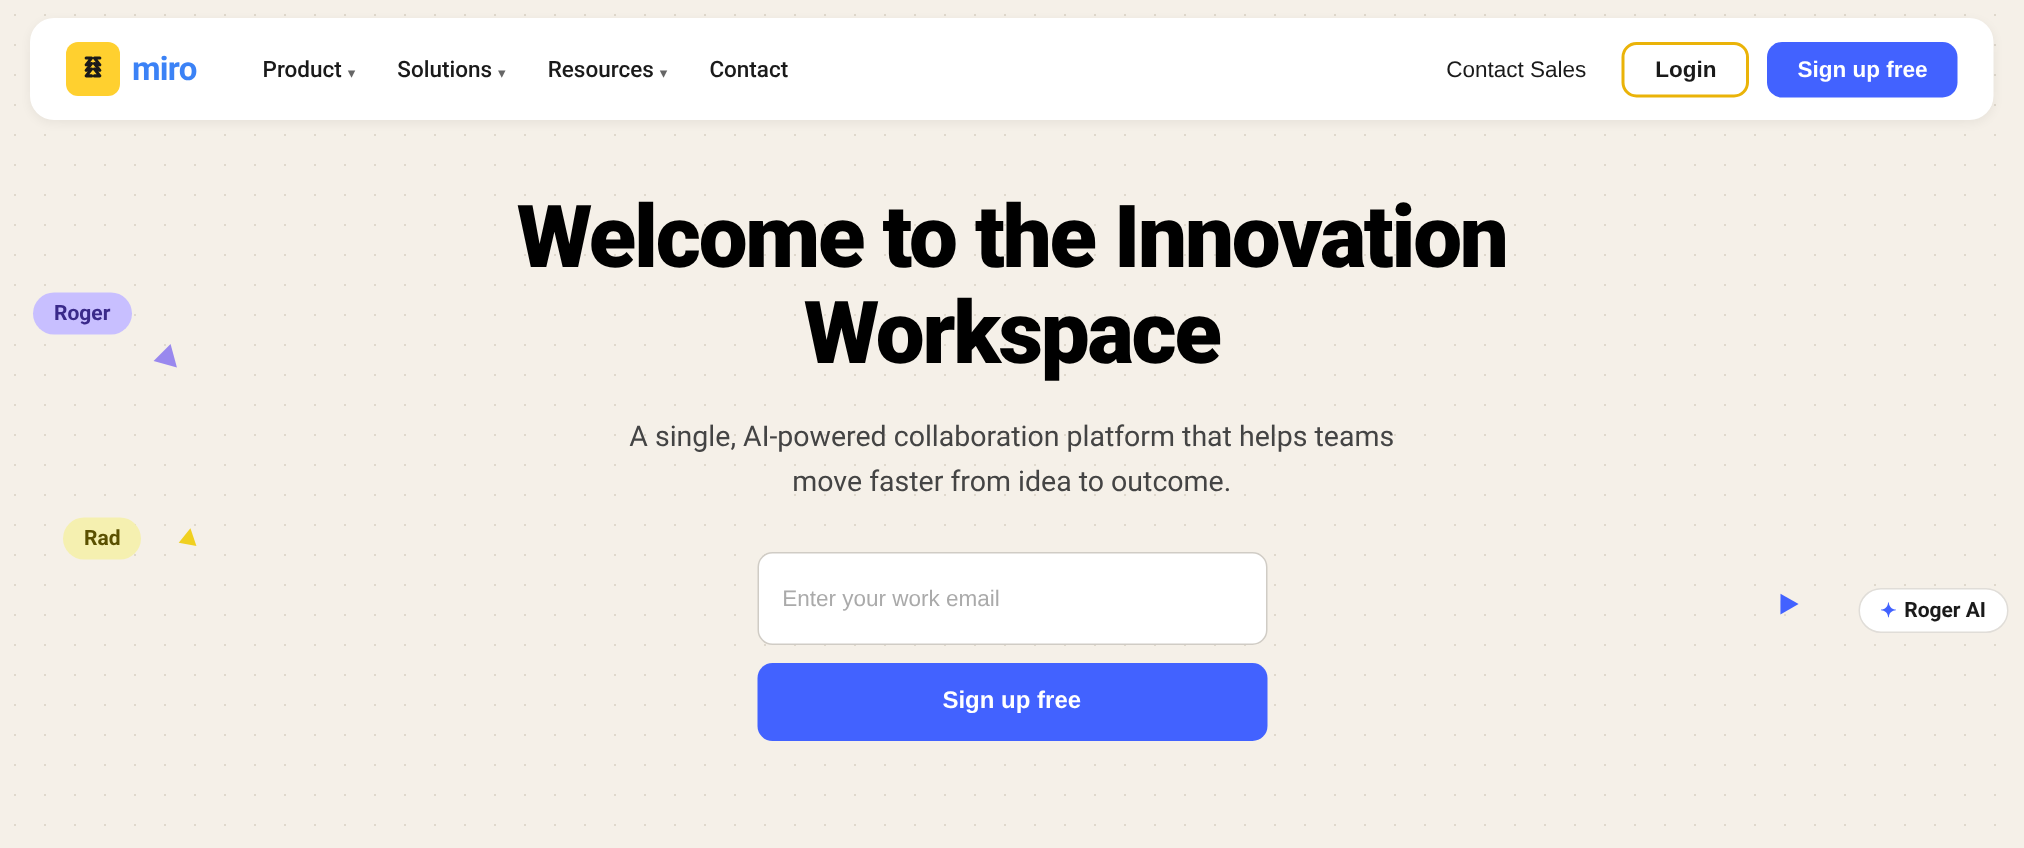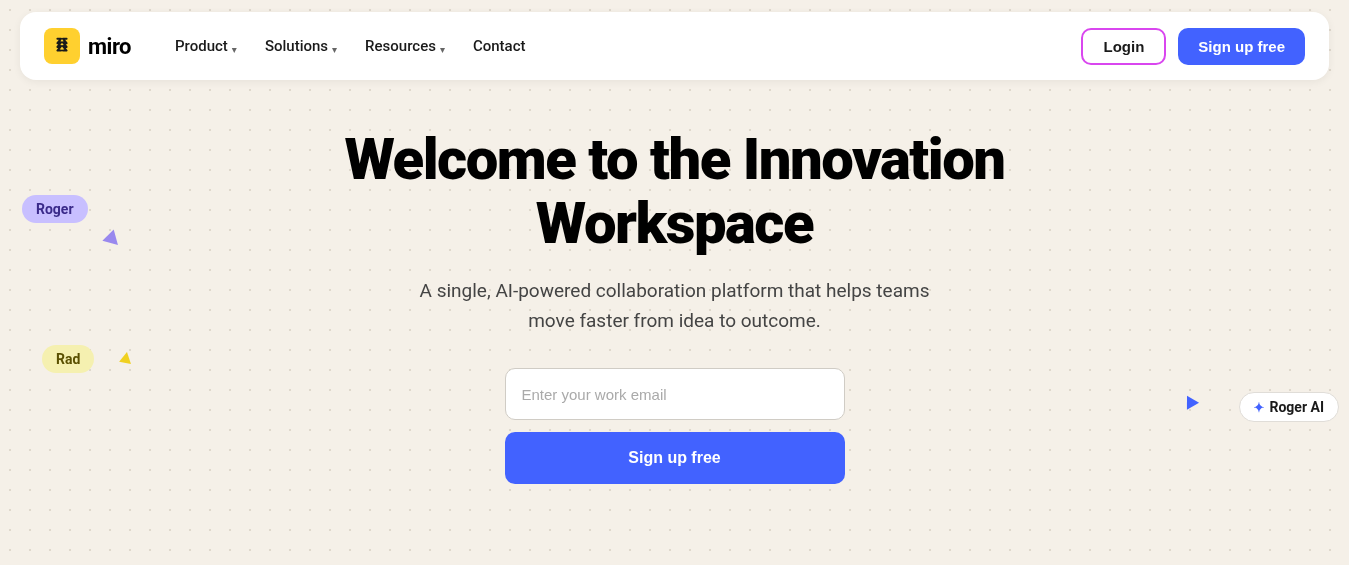--- a/index.html
+++ b/index.html
@@ -62,21 +62,21 @@
       align-items: center;
       justify-content: center;
       font-size: 20px;
       font-weight: 900;
       color: #1a1a1a;
     }
 
     .miro-wordmark {
       font-size: 22px;
       font-weight: 700;
-      color: #000000;
+      color: #3b82f6;
       letter-spacing: -0.5px;
     }
 
     .navbar-nav {
       display: flex;
       align-items: center;
       gap: 4px;
       flex: 1;
     }
 
@@ -113,21 +113,21 @@
       border: none;
       cursor: pointer;
       padding: 8px 12px;
     }
 
     .btn-login {
       font-size: 15px;
       font-weight: 600;
       color: #1a1a1a;
       background: #ffffff;
-      border: 2px solid #d946ef;
+      border: 2px solid #eab308;
       border-radius: 10px;
       cursor: pointer;
       padding: 8px 20px;
     }
 
     .btn-signup-nav {
       font-size: 15px;
       font-weight: 700;
       color: #ffffff;
       background: #4262ff;
@@ -163,21 +163,21 @@
       font-size: 19px;
       font-weight: 400;
       color: #444;
       line-height: 1.6;
       max-width: 560px;
       margin-bottom: 32px;
     }
 
     .email-input {
       width: 340px;
-      height: 52px;
+      height: 62px;
       border: 1.5px solid #d0ccc5;
       border-radius: 10px;
       padding: 0 16px;
       font-size: 15px;
       color: #999;
       background: #ffffff;
       outline: none;
       margin-bottom: 12px;
       display: block;
     }
@@ -306,20 +306,21 @@
     <a class="nav-item" href="#">
       <span>Resources</span>
       <span class="nav-chevron">▾</span>
     </a>
     <a class="nav-item" href="#">
       <span>Contact</span>
     </a>
   </div>
 
   <div class="navbar-actions">
+    <button class="btn-contact-sales">Contact Sales</button>
     <button class="btn-login">Login</button>
     <button class="btn-signup-nav">Sign up free</button>
   </div>
 </nav>
 
 <div class="floating-label label-roger">
   <span>Roger</span>
 </div>
 <div class="cursor-roger"></div>
 

